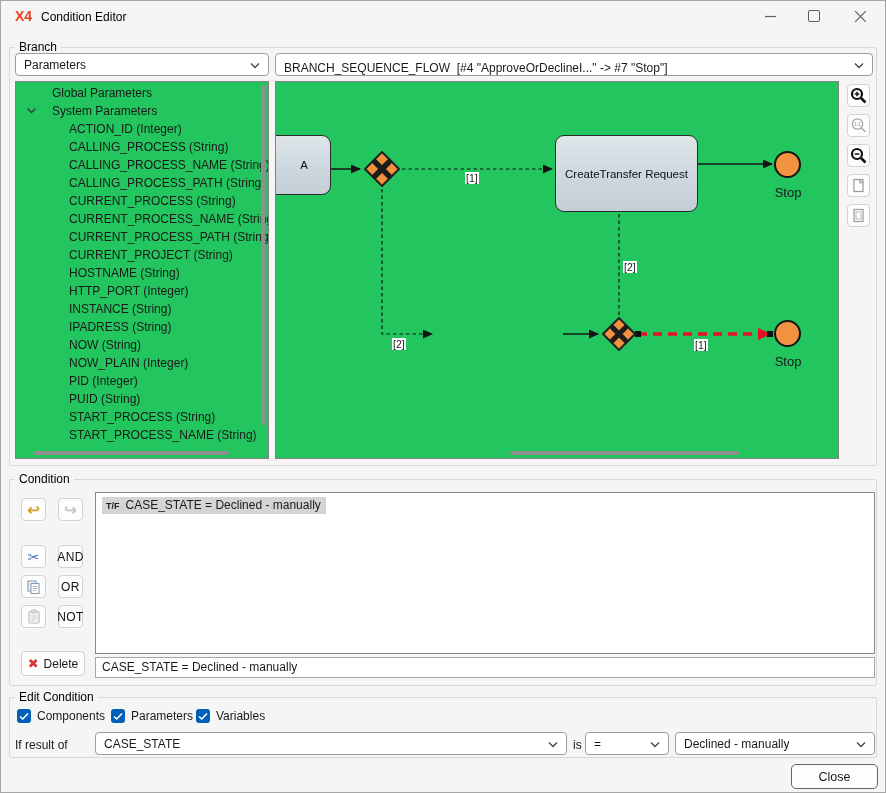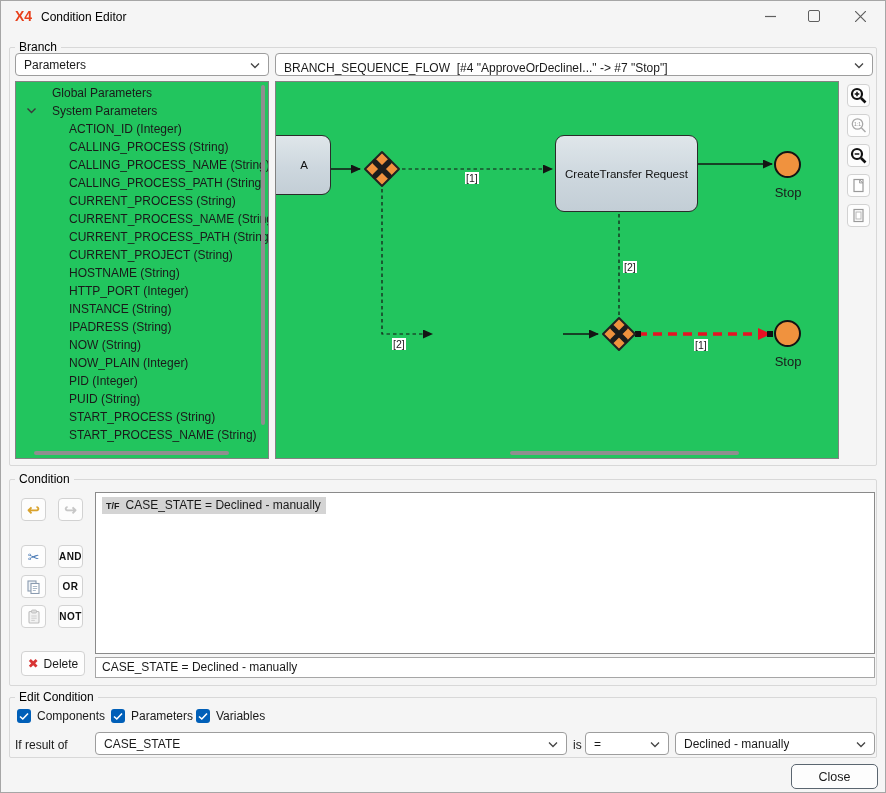--- a/index.html
+++ b/index.html
@@ -43,21 +43,21 @@
         background:linear-gradient(180deg,#dfe6ea 0%,#cdd7de 55%,#c3ced6 100%);
         display:flex;align-items:center;justify-content:center;text-align:center;
         font-size:11.5px;line-height:14px;color:#111;}
   .stop-circle{position:absolute;width:23px;height:23px;border:2.5px solid #141414;border-radius:50%;background:#f0923e;}
   .dlabel{position:absolute;font-size:13px;color:#1a1a1a;}
   .edge-label{position:absolute;font-size:10.5px;color:#1a1a1a;background:#fff;padding:0 1px;}
 
   
   .tbtn{width:25px;height:23px;background:#fdfdfd;border:1px solid #d2d2d2;border-radius:4px;
         display:flex;align-items:center;justify-content:center;font-size:13px;}
-  .opbtn{font-size:10px;font-weight:bold;letter-spacing:.4px;color:#111;}
+  .opbtn{font-size:12px;font-weight:normal;letter-spacing:.4px;color:#111;}
   .del-btn{width:64px;height:25px;background:#fdfdfd;border:1px solid #d2d2d2;border-radius:4px;
         display:flex;align-items:center;justify-content:center;gap:5px;font-size:12px;}
   .listbox{background:#fff;border:1px solid #8a8a8a;}
   .cond-item{position:absolute;left:6px;top:4px;background:#d4d4d4;padding:1px 5px 2px 4px;white-space:nowrap;}
   .tf{font-size:9px;font-weight:bold;margin-right:6px;}
   .preview{background:#fff;border:1px solid #a6a6a6;line-height:19px;padding:0 6px;white-space:nowrap;}
 
   
   .cb{width:14px;height:14px;border-radius:3px;background:#005fb8;display:flex;align-items:center;justify-content:center;}
   .cb-label{position:absolute;top:0;line-height:15px;}

